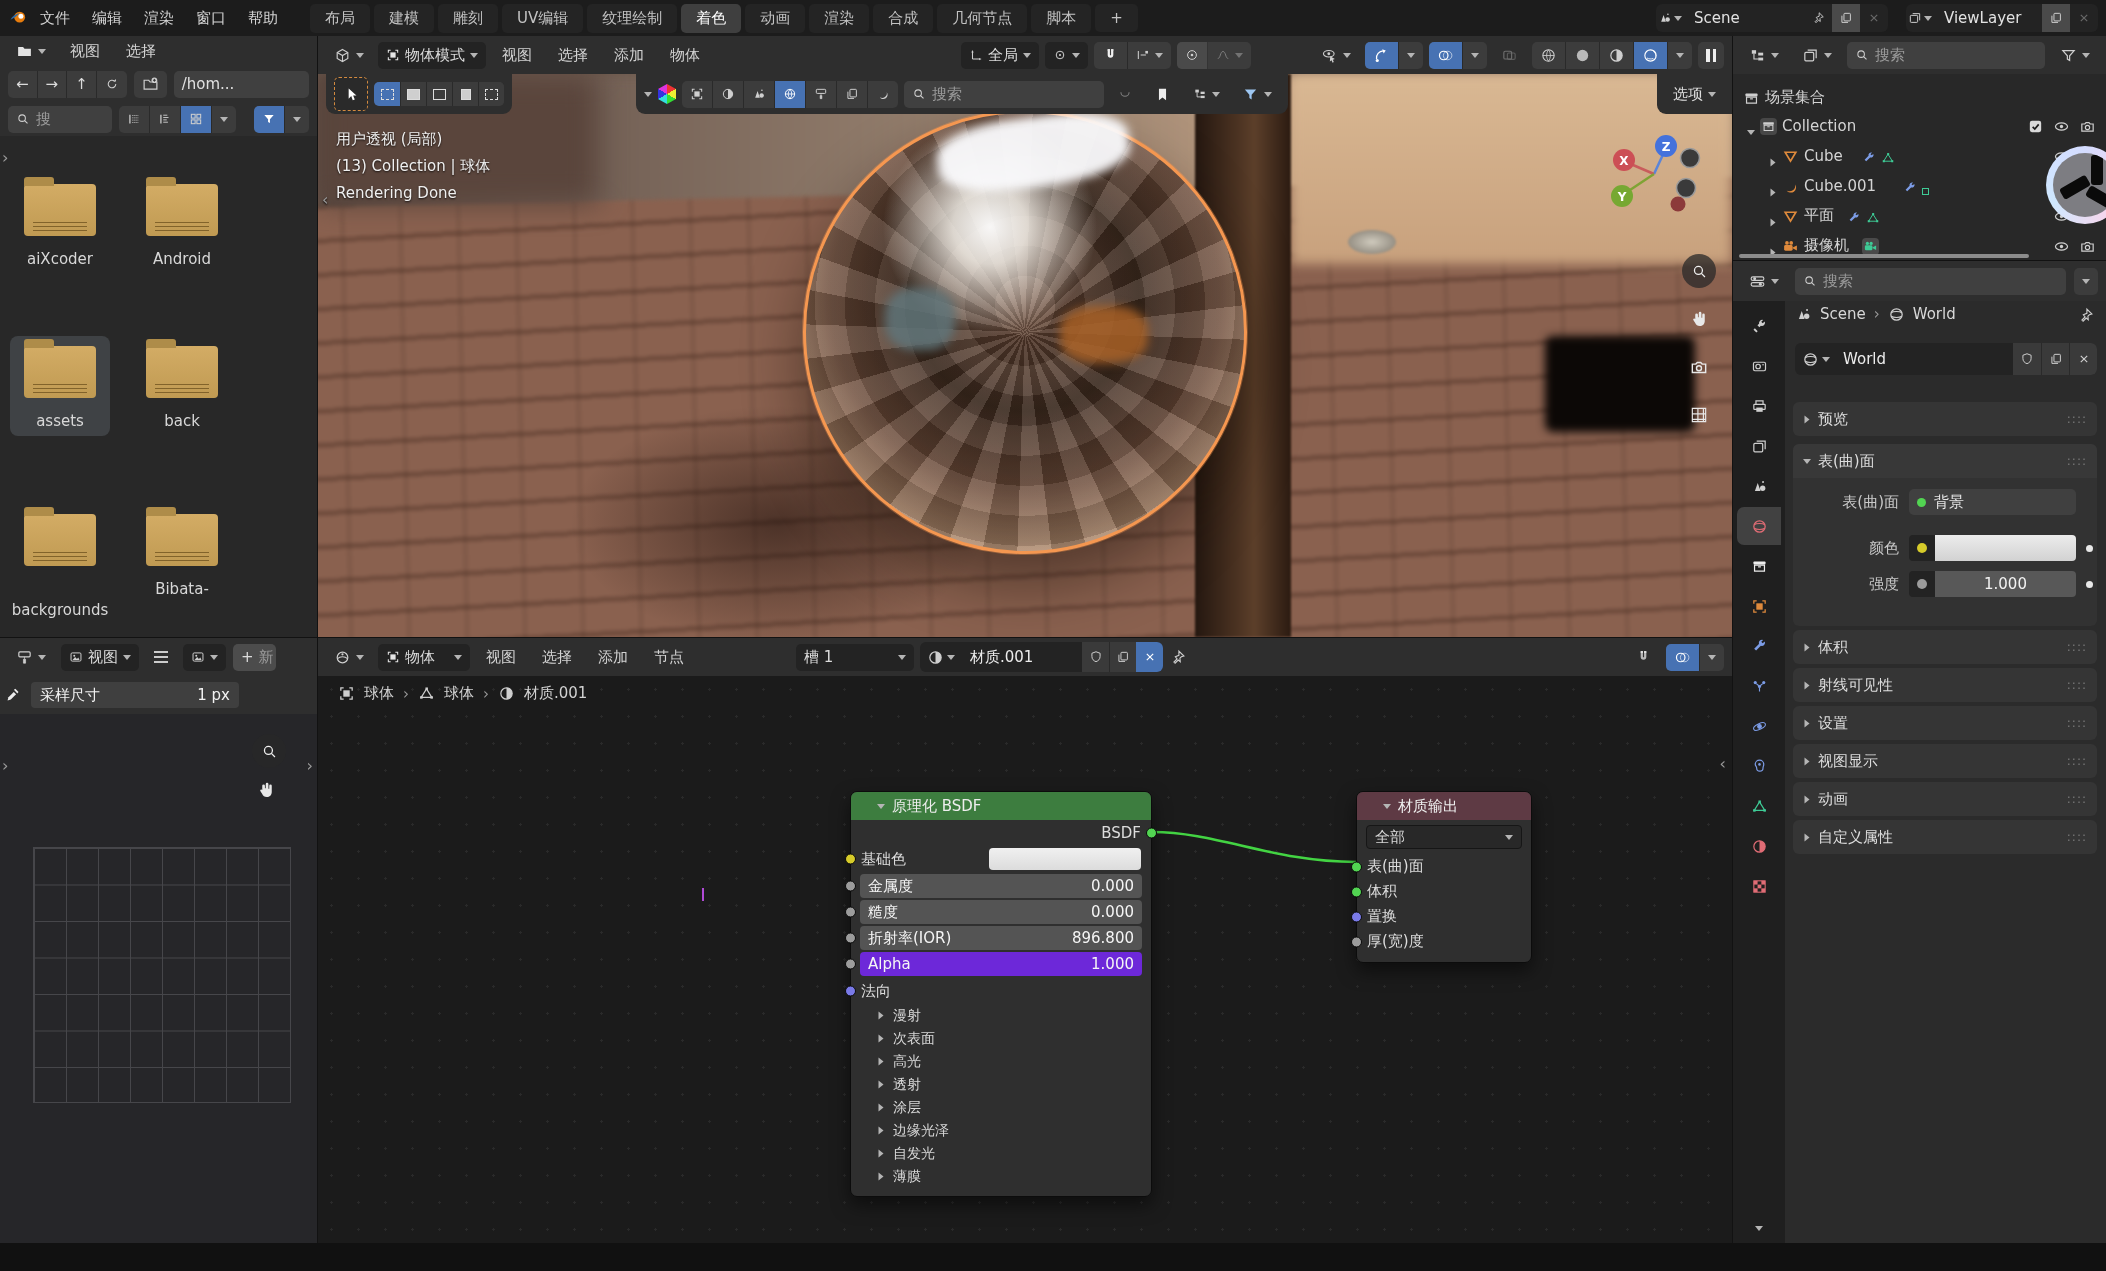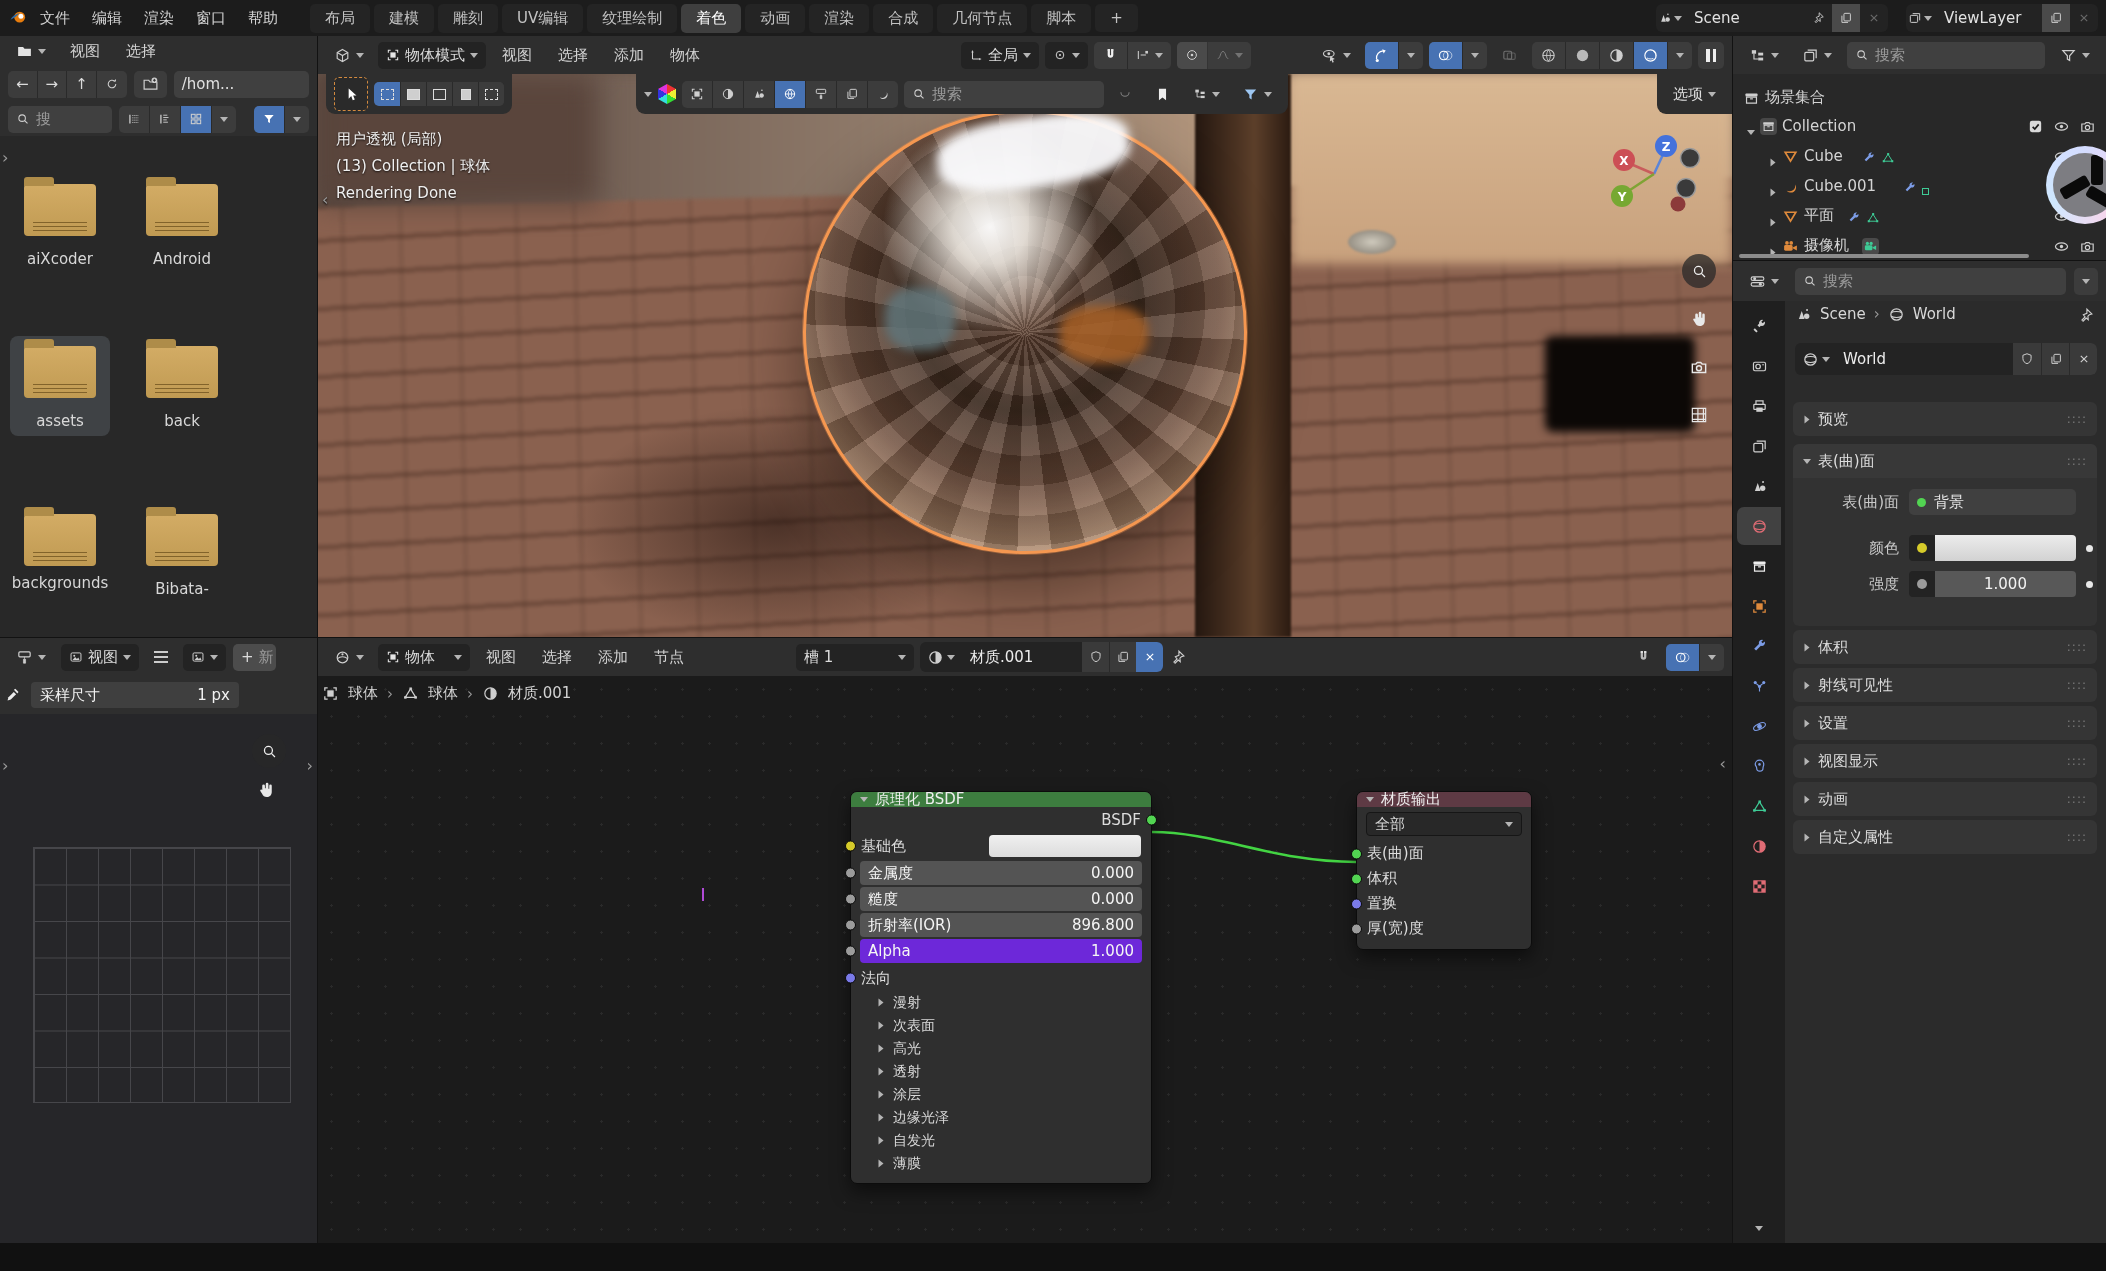--- a/index.html
+++ b/index.html
@@ -79,21 +79,21 @@
   .panel{position:absolute;left:60px;width:304px;background:#353535;border-radius:6px;display:flex;align-items:center;gap:7px;padding:0 10px;height:34px;color:#dedede}
   .panel .grip{margin-left:auto}
   .prow{position:absolute;display:flex;align-items:center}
   .plabel{width:112px;text-align:right;color:#c9c9c9;padding-right:10px;flex:none}
   .pslider{display:flex;align-items:center;background:#585858;border-radius:4px;height:26px;flex:1;padding:0 9px;color:#f2f2f2}
   .dotbtn{width:7px;height:7px;border-radius:50%;background:#e8e8e8;margin-left:10px;flex:none}
   
   #shader{left:318px;top:637px;width:1414px;height:606px;background:#1b1b1b;border-top:1px solid #121212}
   #nodearea{position:absolute;left:0;top:38px;right:0;bottom:0;background-image:radial-gradient(#2a2a2a 1.2px,transparent 1.2px);background-size:27px 27px}
   .node{position:absolute;background:rgba(48,48,48,.96);border:1px solid #0c0c0c;border-radius:7px;box-shadow:0 8px 18px rgba(0,0,0,.5)}
-  .nhead{height:15px;display:flex;align-items:center;gap:7px;padding:0 9px;border-radius:6px 6px 0 0;color:#eee;font-size:15px}
+  .nhead{height:28px;display:flex;align-items:center;gap:7px;padding:0 26px;border-radius:6px 6px 0 0;color:#eee;font-size:15px}
   .nrow{height:26px;display:flex;align-items:center;padding:0 10px;position:relative;color:#ddd;font-size:15px}
   .nslider{height:24px;margin:2px 9px;border-radius:4px;background:#545454;display:flex;align-items:center;padding:0 8px;color:#f5f5f5;font-size:15px;position:relative}
   .nsect{height:23px;display:flex;align-items:center;gap:8px;padding-left:26px;color:#d8d8d8;font-size:14px}
   .sock{position:absolute;width:11px;height:11px;border-radius:50%;border:1px solid #0a0a0a;top:50%;transform:translateY(-50%)}
   
   #imged{left:0;top:637px;width:318px;height:606px;background:#262629;border-right:1px solid #121212;border-top:1px solid #121212}
   
   #statusbar{left:0;top:1243px;width:2106px;height:28px;background:#1d1d1d;display:flex;align-items:center;padding:0 10px;gap:22px;color:#a8a8a8;border-top:1px solid #0e0e0e}
   .edgechev{position:absolute;color:#9a9a9a;font-size:16px}
   #cursor-big{position:absolute;left:2046px;top:146px;width:78px;height:78px;border-radius:50%;
@@ -510,21 +510,21 @@
     <div class="tile sel" style="left:10px;top:200px">
         <div class="fold"></div>
         <div class="lbl">assets</div>
       </div>
     <div class="tile" style="left:132px;top:210px">
         <div class="fold"></div>
         <div class="lbl">back</div>
       </div>
     <div class="tile" style="left:10px;top:378px">
         <div class="fold"></div>
-        <div class="lbl" style="margin-top:8px">backgrounds</div>
+        <div class="lbl" style="margin-top:35px">backgrounds</div>
       </div>
     <div class="tile" style="left:132px;top:378px">
         <div class="fold"></div>
         <div class="lbl">Bibata-</div>
       </div>
   </div>
   <span class="edgechev" style="left:2px;top:112px">›</span>
 </div>
 
 <div id="viewport" class="region">
@@ -1230,21 +1230,21 @@
           </svg>
         </span>
       <span class="btn">
           <span class="chev"></span>
         </span>
     </div>
   </div>
 
   <div id="nodearea">
 
-    <div class="row" style="position:absolute;left:4px;top:8px;gap:9px;color:#d2d2d2">
+    <div class="row" style="position:absolute;left:20px;top:8px;gap:9px;color:#d2d2d2">
       <svg class="ic" viewBox="0 0 24 24">
           <use href="#i-object"></use>
         </svg>
       <span>球体</span>
       <span style="color:#9a9a9a">›</span>
       <svg class="ic" viewBox="0 0 24 24">
           <use href="#i-tri"></use>
         </svg>
       <span>球体</span>
       <span style="color:#9a9a9a">›</span>

